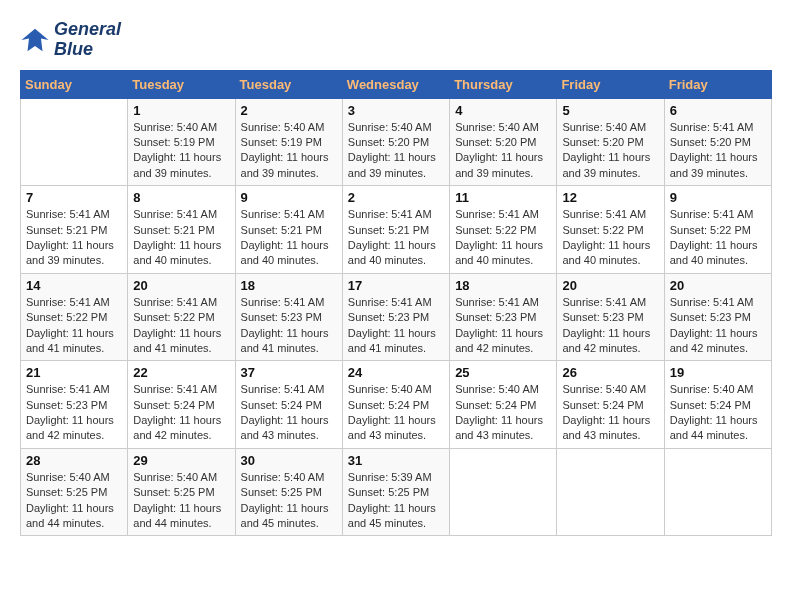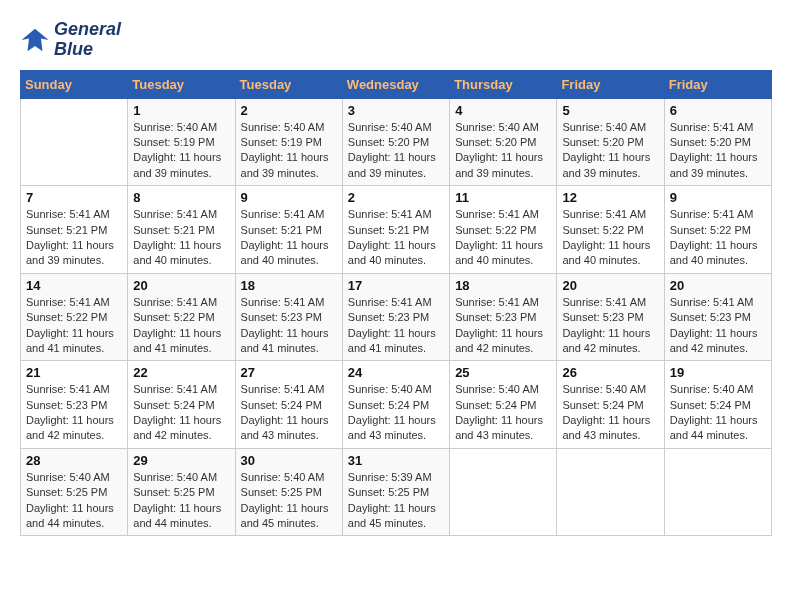--- a/index.html
+++ b/index.html
@@ -202,21 +202,21 @@
       <tr>
         <td>
           <span class="day-num">21</span>
           <div class="day-info">Sunrise: 5:41 AM<br>Sunset: 5:23 PM<br>Daylight: 11 hours<br>and 42 minutes.</div>
         </td>
         <td>
           <span class="day-num">22</span>
           <div class="day-info">Sunrise: 5:41 AM<br>Sunset: 5:24 PM<br>Daylight: 11 hours<br>and 42 minutes.</div>
         </td>
         <td>
-          <span class="day-num">27</span>
+          <span class="day-num">37</span>
           <div class="day-info">Sunrise: 5:41 AM<br>Sunset: 5:24 PM<br>Daylight: 11 hours<br>and 43 minutes.</div>
         </td>
         <td>
           <span class="day-num">24</span>
           <div class="day-info">Sunrise: 5:40 AM<br>Sunset: 5:24 PM<br>Daylight: 11 hours<br>and 43 minutes.</div>
         </td>
         <td>
           <span class="day-num">25</span>
           <div class="day-info">Sunrise: 5:40 AM<br>Sunset: 5:24 PM<br>Daylight: 11 hours<br>and 43 minutes.</div>
         </td>

